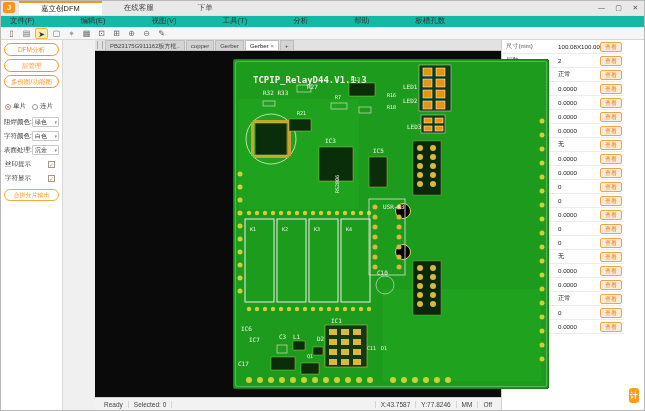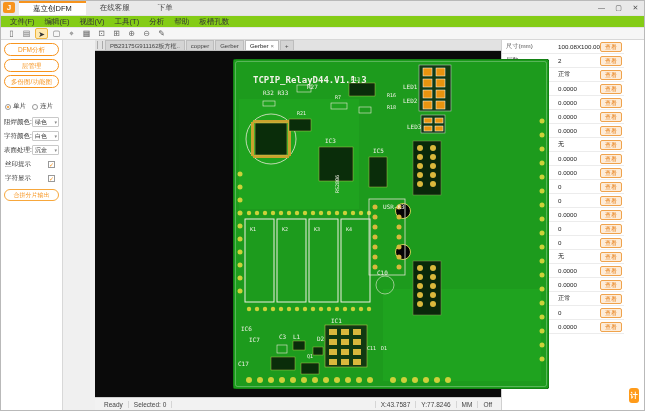--- a/index.html
+++ b/index.html
@@ -2,27 +2,27 @@
 <html><head>
 <meta charset="utf-8">
 <style>
   * { box-sizing: border-box; margin: 0; padding: 0; }
   html,body { width:645px; height:411px; font-family:"Liberation Sans",sans-serif; background:#e9e9e9; }
   .window { position:relative; width:645px; height:411px; background:#f0f0f0; border:1px solid #b9b9b9; display:flex; flex-direction:column; overflow:hidden; }
 
   
   .titlebar { height:14px; background:#e9e9e9; display:flex; align-items:stretch; flex:0 0 14px; }
   .logo { width:12px; height:11px; margin:1px 4px 0 2px; background:#f7941e; border-radius:2px; color:#fff; font-size:8px; line-height:11px; text-align:center; font-weight:bold; }
-  .apptab { padding:0 14px; font-size:7.5px; line-height:14px; color:#444; cursor:default; }
+  .apptab { padding:0 22px; font-size:7.5px; line-height:14px; color:#444; cursor:default; }
   .apptab.active { background:#fff; color:#222; border-top:2px solid #f7941e; line-height:12px; }
   .win-controls { margin-left:auto; display:flex; }
   .win-btn { width:17px; text-align:center; font-size:7px; line-height:14px; color:#555; }
 
   
-  .menubar { height:12px; flex:0 0 12px; background:#84cc16; border-top:1px solid #e2e2e2; display:flex; align-items:center; padding-left:4px; }
+  .menubar { height:12px; flex:0 0 12px; background:#14b8a6; border-top:1px solid #e2e2e2; display:flex; padding-left:4px;gap:36px; }
   .menu-item { font-size:7.5px; color:#333; padding:0 5px; }
 
   
   .toolbar { height:13px; flex:0 0 13px; background:#f6f6f6; border-top:1px solid #e5e5e5; border-bottom:1px solid #d8d8d8; display:flex; align-items:center; padding-left:3px; }
   .tool-icon { width:13px; height:11px; font-size:8px; line-height:11px; text-align:center; color:#666; margin:0 1px; border-radius:2px; }
   .tool-icon.active { background:#ffe9b0; border:1px solid #f0b640; color:#333; }
 
   
   .content { flex:1; display:flex; min-height:0; }
 

